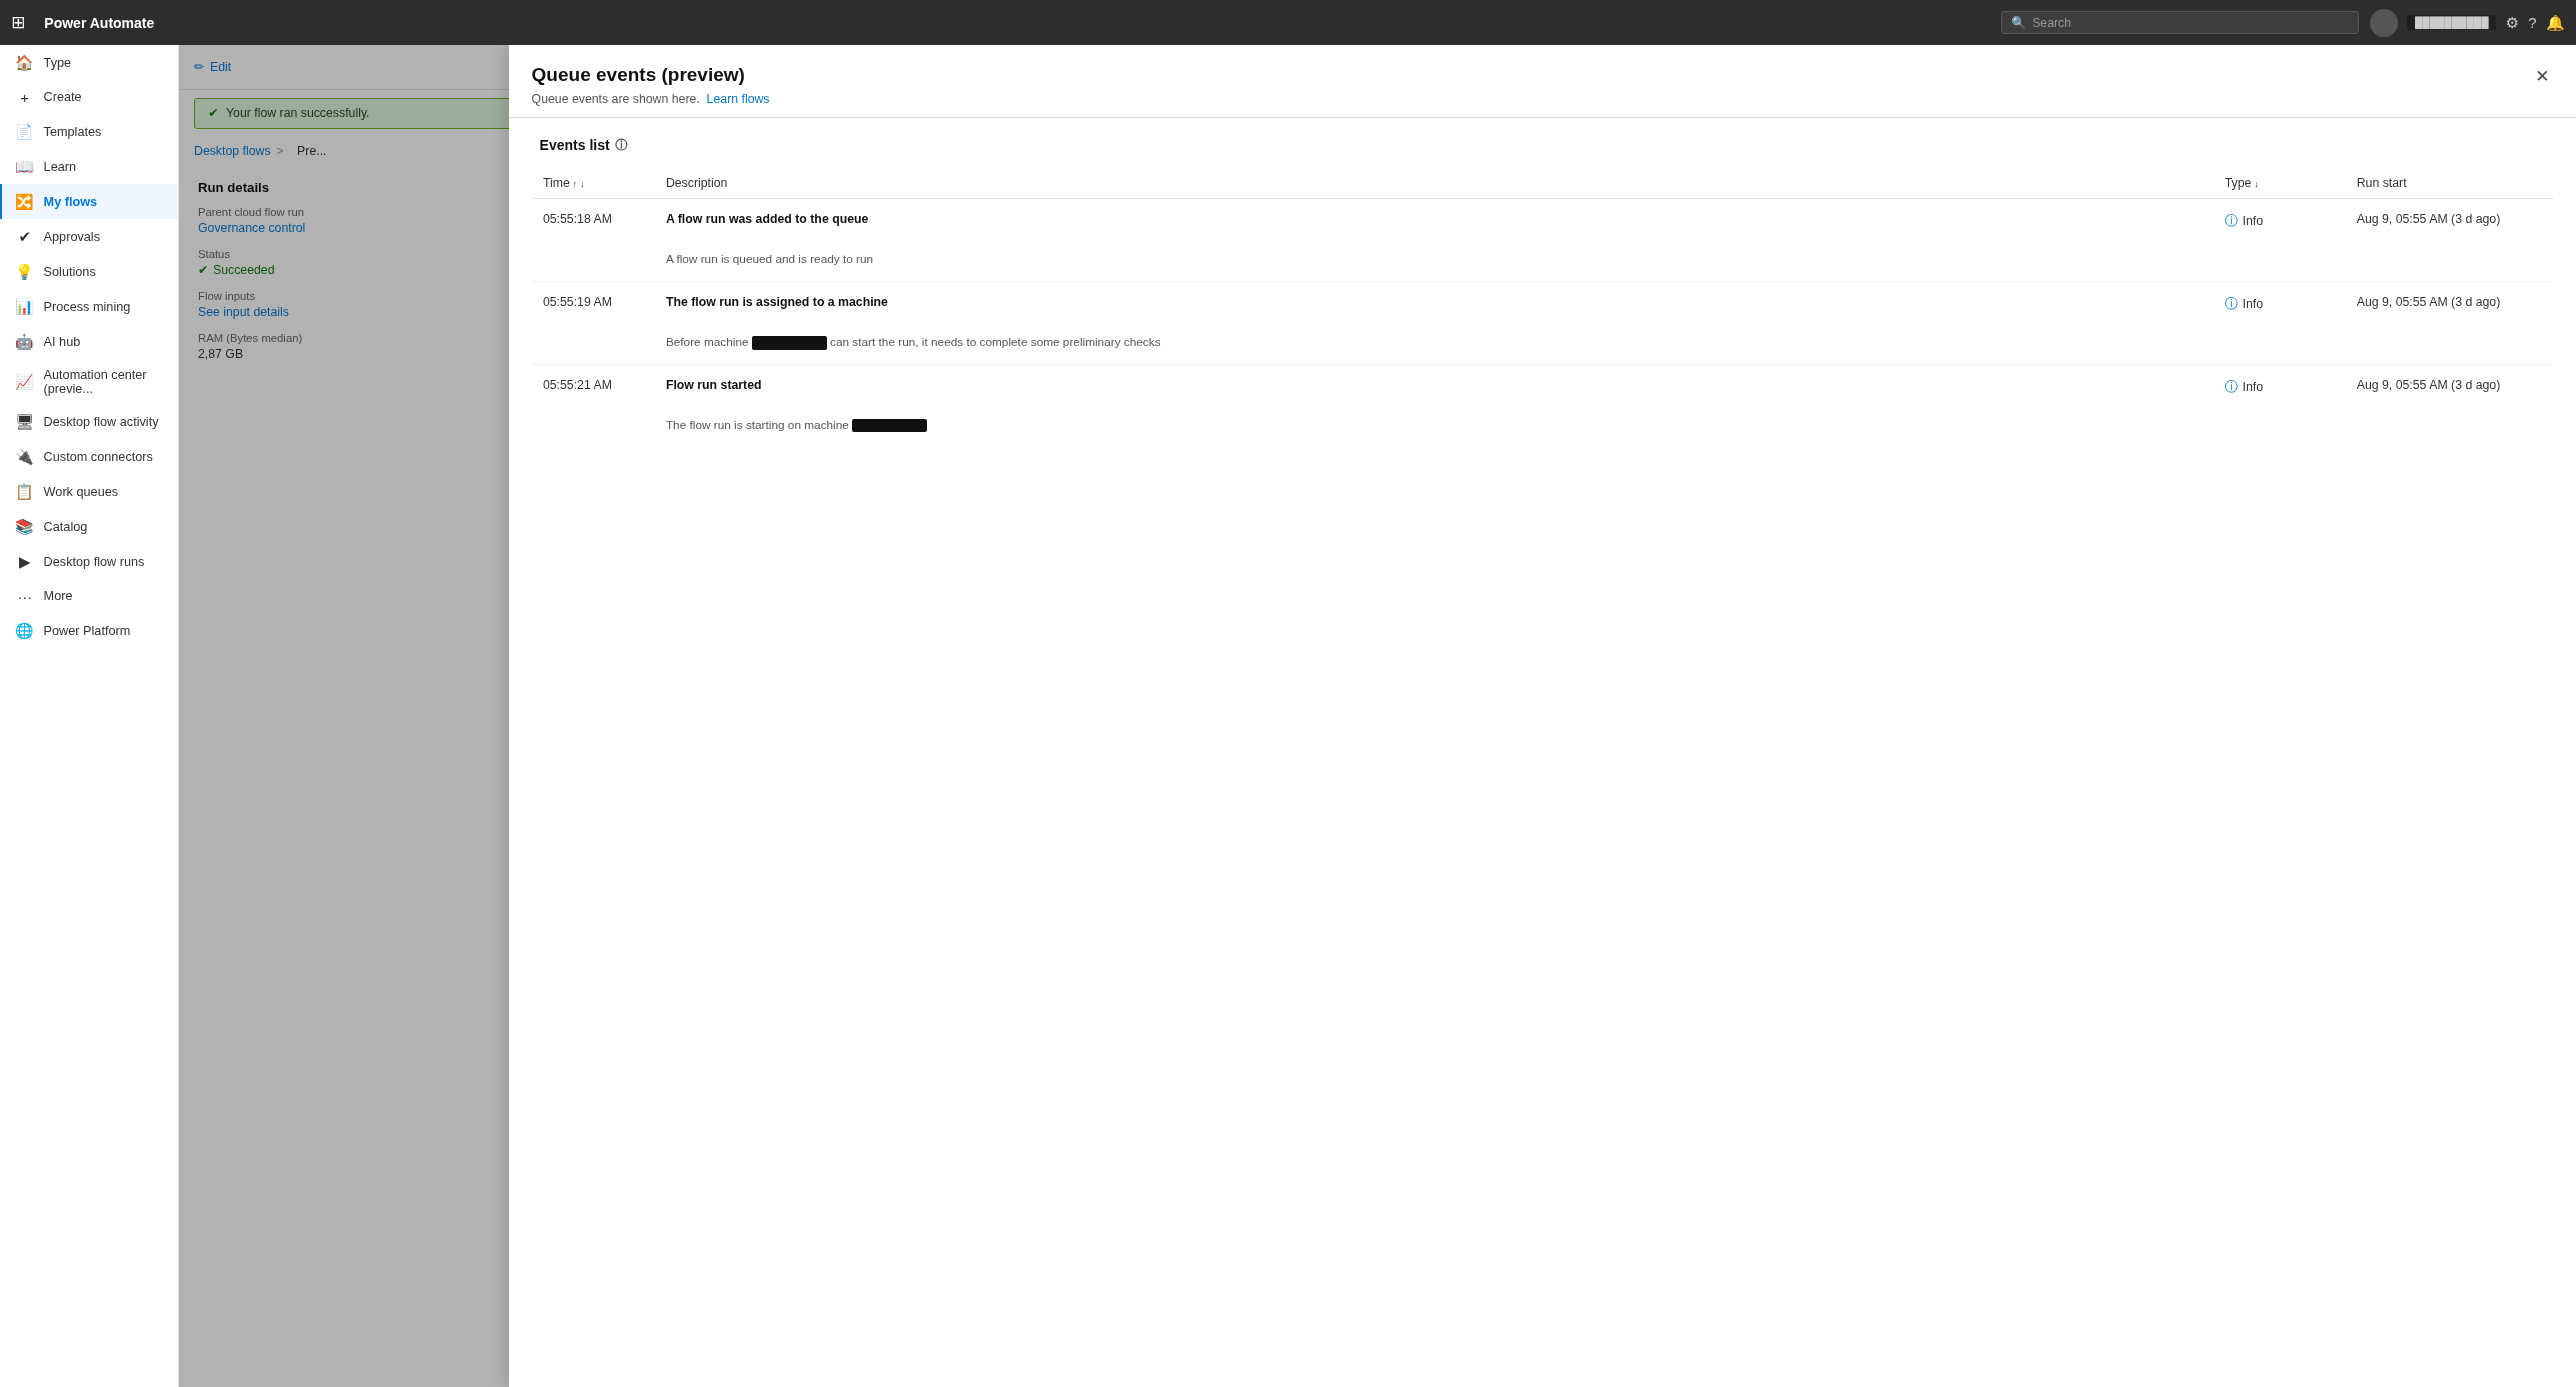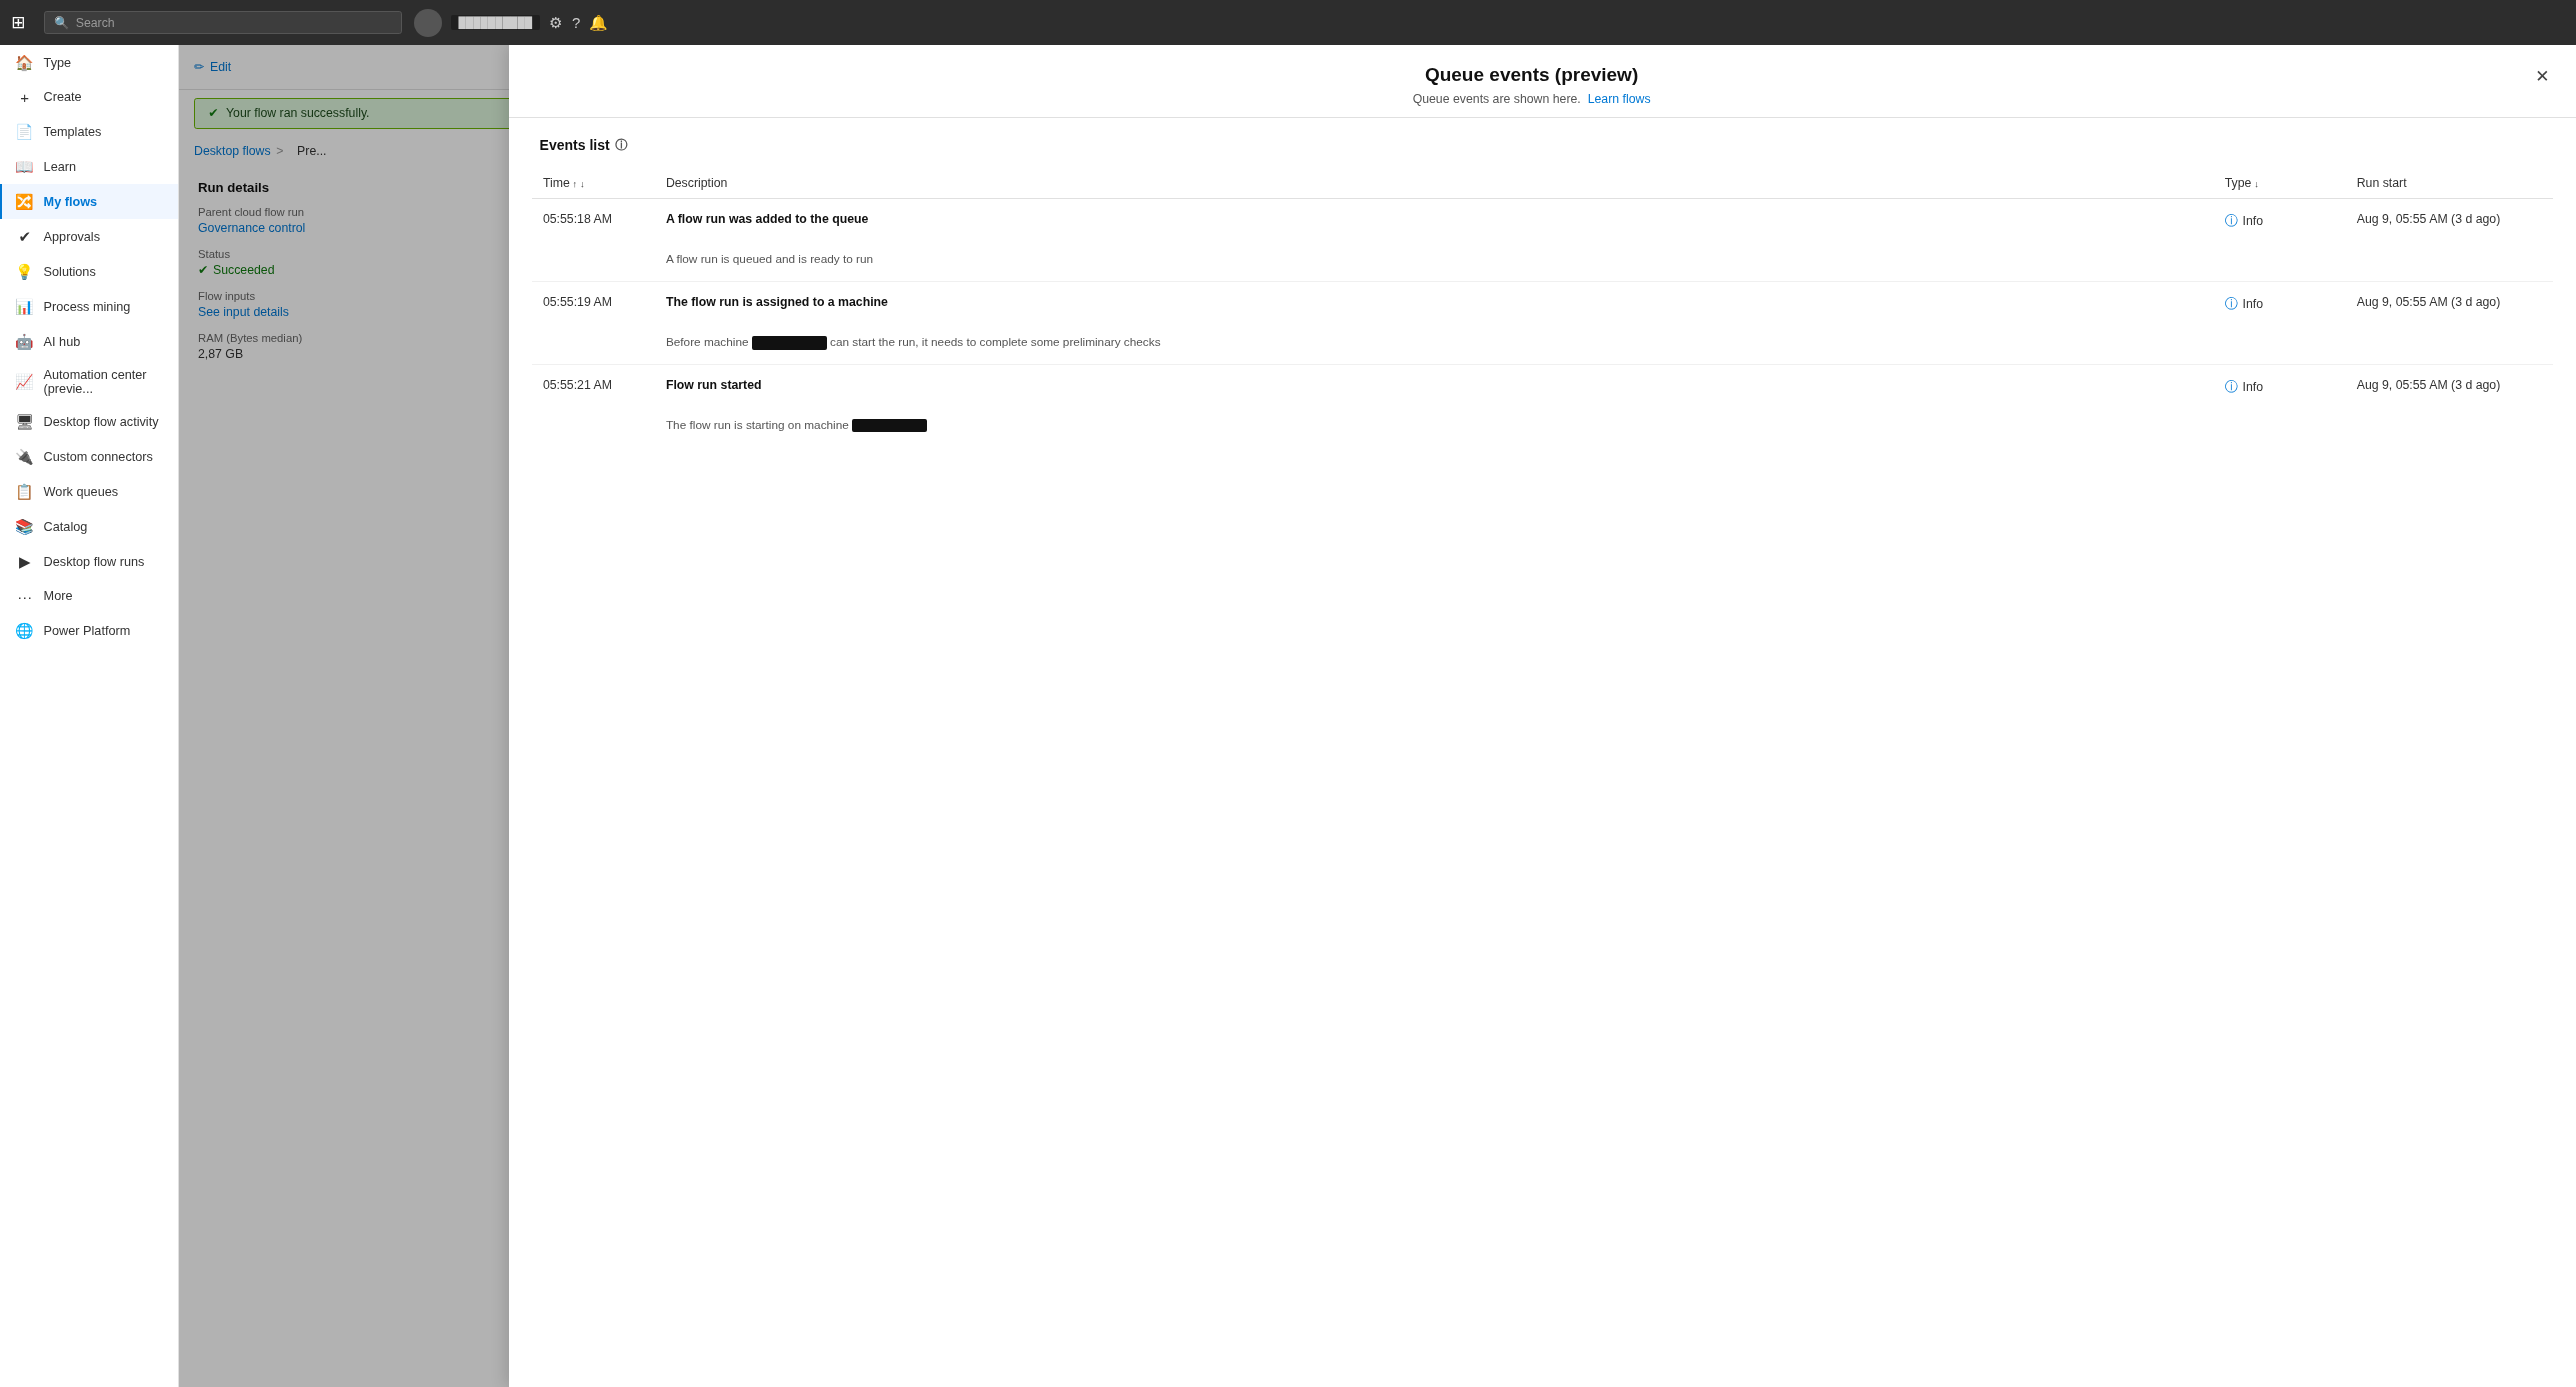--- a/index.html
+++ b/index.html
@@ -152,21 +152,21 @@
     }
 
     .modal-header {
       display: flex;
       align-items: flex-start;
       justify-content: space-between;
       padding: 19px 22.6px 11.3px;
       border-bottom: 0.9px solid #e0e0e0;
     }
 
-    .modal-title-group { flex: 1; text-align: center; }
+    .modal-title-group { flex: 1; }
     .modal-title { font-size: 19px; font-weight: 600; color: #111; margin-bottom: 5.7px; }
     .modal-subtitle { font-size: 12.3px; color: #555; }
     .modal-subtitle a { color: #0078d4; text-decoration: none; }
 
     .modal-close-btn {
       background: none;
       border: none;
       font-size: 17px;
       cursor: pointer;
       color: #444;
@@ -251,20 +251,21 @@
     .detail-label { font-size: 11.3px; color: #666; margin-bottom: 2.8px; }
     .detail-value { font-size: 12.3px; color: #333; }
     .detail-link { color: #0078d4; cursor: pointer; font-size: 12.3px; }
     .status-succeeded { display: flex; align-items: center; gap: 4.7px; color: #107c10; font-size: 12.3px; font-weight: 500; }
   </style>
 </head>
 <body>
 
 <div class="topbar">
   <span class="topbar-grid-icon">⊞</span>
+  <span class="topbar-logo">Power Automate</span>
   <div class="topbar-search">
     <span class="topbar-search-icon">🔍</span>
     <input type="text" placeholder="Search" style="">
   </div>
   <div class="topbar-actions">
     <div class="topbar-avatar"></div>
     <span class="topbar-badge">██████████</span>
     <span class="topbar-icon-btn">⚙</span>
     <span class="topbar-icon-btn">?</span>
     <span class="topbar-icon-btn">🔔</span>

